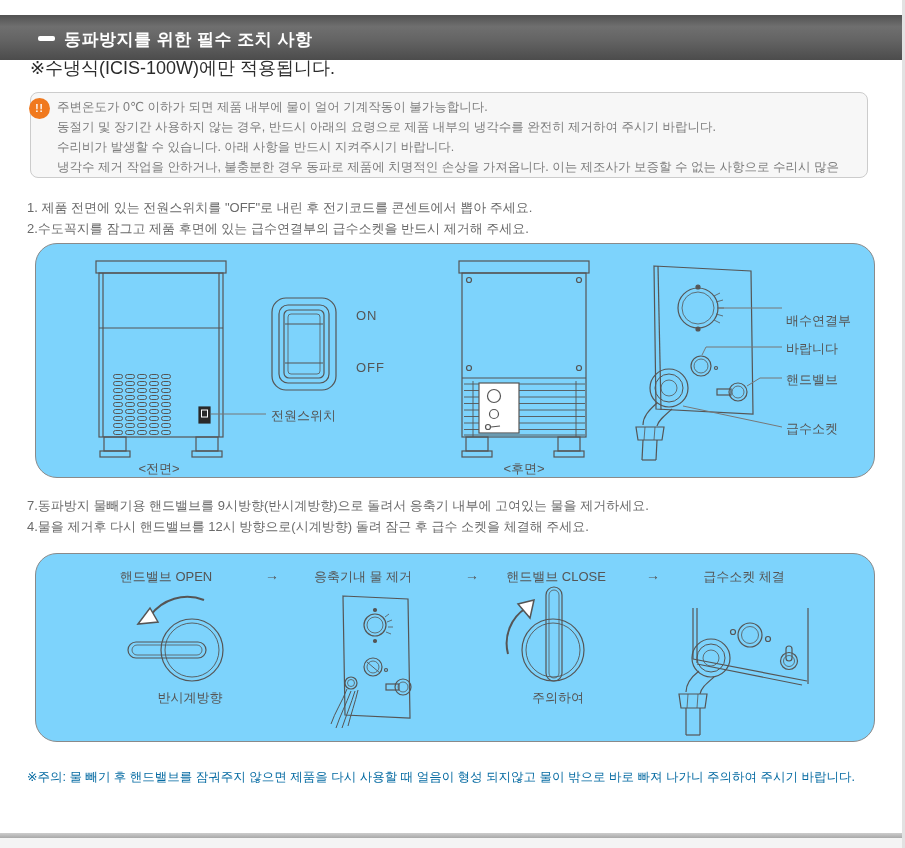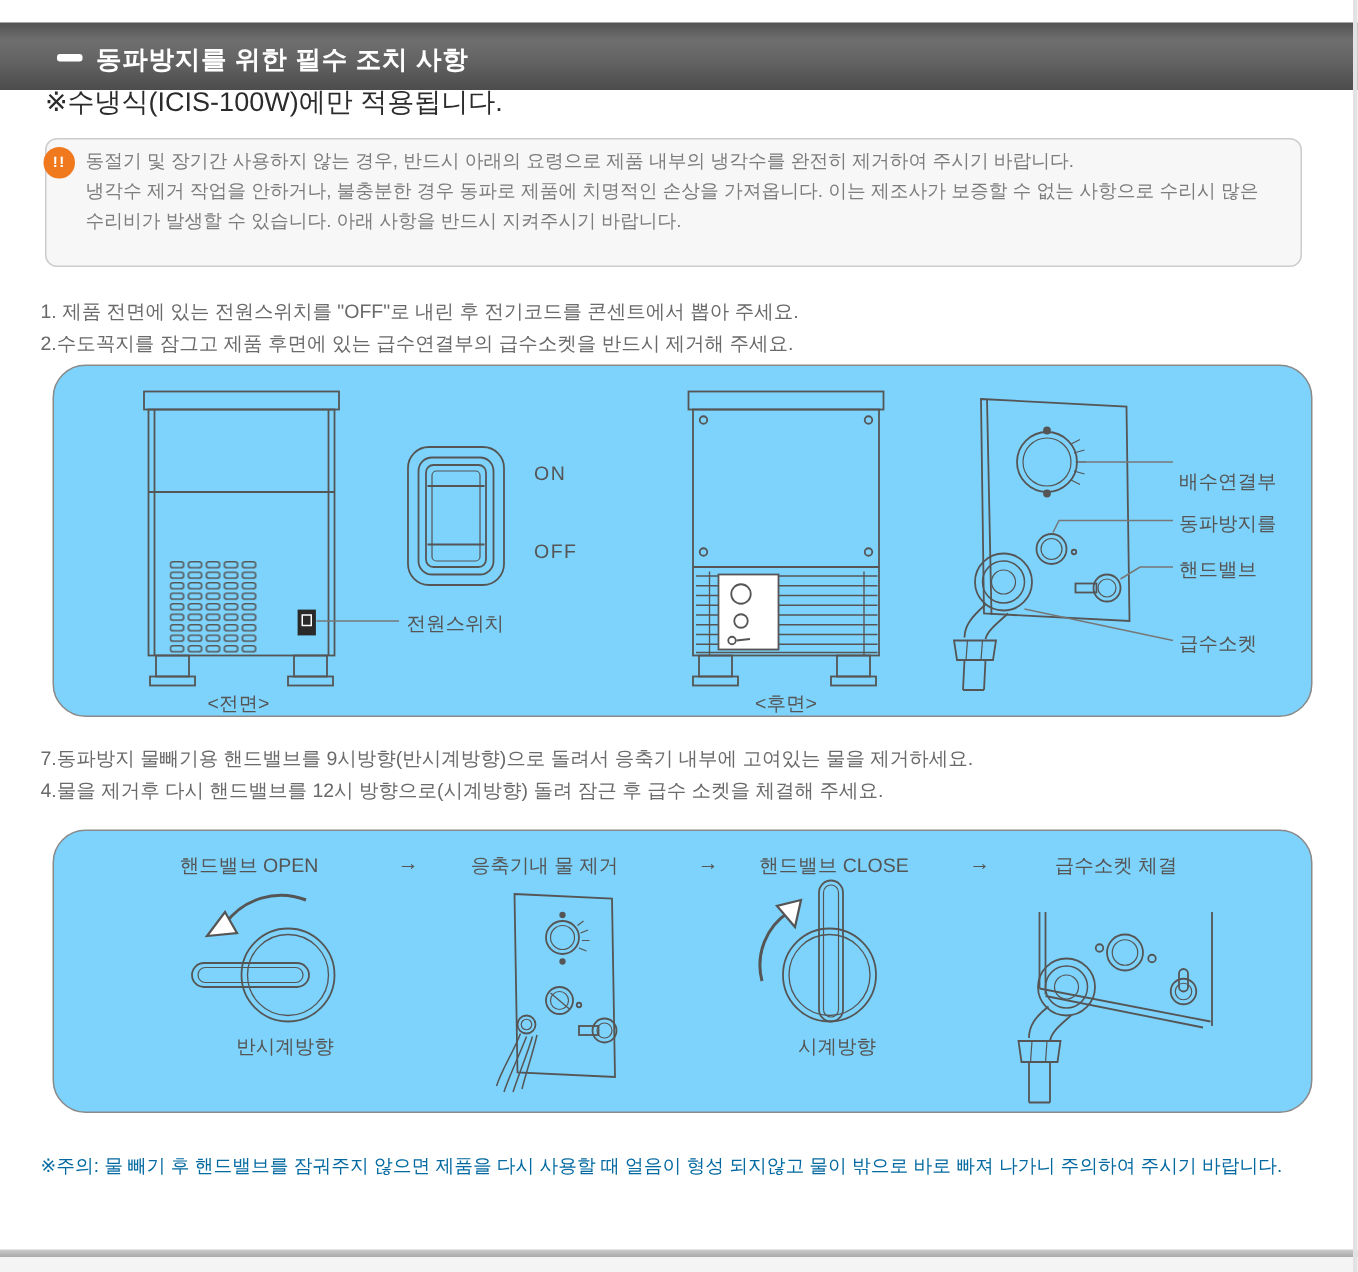--- a/index.html
+++ b/index.html
@@ -66,23 +66,24 @@
 <div class="abs page-header">
   <div class="abs header-dash"></div>
   <div class="abs page-title">동파방지를 위한 필수 조치 사항</div>
 </div>
 
 <div class="abs applies-note">※수냉식(ICIS-100W)에만 적용됩니다.</div>
 
 <div class="abs warning-box"></div>
 <div class="abs warning-icon">!!</div>
 <div class="abs warning-text">
+  <p>주변온도가 0℃ 이하가 되면 제품 내부에 물이 얼어 기계작동이 불가능합니다.</p>
   <p>동절기 및 장기간 사용하지 않는 경우, 반드시 아래의 요령으로 제품 내부의 냉각수를 완전히 제거하여 주시기 바랍니다.</p>
+  <p>수리비가 발생할 수 있습니다. 아래 사항을 반드시 지켜주시기 바랍니다.</p>
   <p>냉각수 제거 작업을 안하거나, 불충분한 경우 동파로 제품에 치명적인 손상을 가져옵니다. 이는 제조사가 보증할 수 없는 사항으로 수리시 많은</p>
-  <p>수리비가 발생할 수 있습니다. 아래 사항을 반드시 지켜주시기 바랍니다.</p>
 </div>
 
 <div class="abs step-line" style="left:27px;top:199px;">1. 제품 전면에 있는 전원스위치를 "OFF"로 내린 후 전기코드를 콘센트에서 뽑아 주세요.</div>
 <div class="abs step-line" style="left:27px;top:220px;">2.수도꼭지를 잠그고 제품 후면에 있는 급수연결부의 급수소켓을 반드시 제거해 주세요.</div>
 
 <div class="abs diagram-box box1">
   <svg width="838" height="233" viewBox="0 0 838 233">
     <g fill="none" stroke="#555555" stroke-width="1.2">
 
       <g>
@@ -201,21 +202,21 @@
       </g>
     </g>
   </svg>
 
   <span class="onoff" style="left:320px;top:64px;">ON</span>
   <span class="onoff" style="left:320px;top:116px;">OFF</span>
   <span class="dlabel" style="left:235px;top:163px;">전원스위치</span>
   <span class="dlabel center" style="left:88px;top:216px;width:70px;">&lt;전면&gt;</span>
   <span class="dlabel center" style="left:453px;top:216px;width:70px;">&lt;후면&gt;</span>
   <span class="dlabel" style="left:750px;top:68px;">배수연결부</span>
-  <span class="dlabel" style="left:750px;top:96px;">동파방지를</span>
+  <span class="dlabel" style="left:750px;top:96px;">바랍니다</span>
   <span class="dlabel" style="left:750px;top:127px;">핸드밸브</span>
   <span class="dlabel" style="left:750px;top:176px;">급수소켓</span>
 </div>
 
 <div class="abs step-line" style="left:27px;top:497px;">7.동파방지 물빼기용 핸드밸브를 9시방향(반시계방향)으로 돌려서 응축기 내부에 고여있는 물을 제거하세요.</div>
 <div class="abs step-line" style="left:27px;top:518px;">4.물을 제거후 다시 핸드밸브를 12시 방향으로(시계방향) 돌려 잠근 후 급수 소켓을 체결해 주세요.</div>
 
 <div class="abs diagram-box box2">
   <svg width="838" height="187" viewBox="0 0 838 187">
     <g fill="none" stroke="#555555" stroke-width="1.2">
@@ -297,20 +298,20 @@
   </svg>
 
   <span class="flow-title" style="left:70px;top:14px;width:120px;">핸드밸브 OPEN</span>
   <span class="flow-arrow" style="left:229px;top:13px;">→</span>
   <span class="flow-title" style="left:267px;top:14px;width:120px;">응축기내 물 제거</span>
   <span class="flow-arrow" style="left:429px;top:13px;">→</span>
   <span class="flow-title" style="left:460px;top:14px;width:120px;">핸드밸브 CLOSE</span>
   <span class="flow-arrow" style="left:610px;top:13px;">→</span>
   <span class="flow-title" style="left:648px;top:14px;width:120px;">급수소켓 체결</span>
   <span class="flow-title" style="left:114px;top:135px;width:80px;">반시계방향</span>
-  <span class="flow-title" style="left:488px;top:135px;width:68px;">시계방향</span>
+  <span class="flow-title" style="left:488px;top:135px;width:68px;">주의하여</span>
 </div>
 
 <div class="abs caution-note">※주의: 물 빼기 후 핸드밸브를 잠궈주지 않으면 제품을 다시 사용할 때 얼음이 형성 되지않고 물이 밖으로 바로 빠져 나가니 주의하여 주시기 바랍니다.</div>
 
 <div class="abs footer-bar"></div>
 <div class="abs footer-below"></div>
 <div class="abs right-edge"></div>
 
 </body></html>

